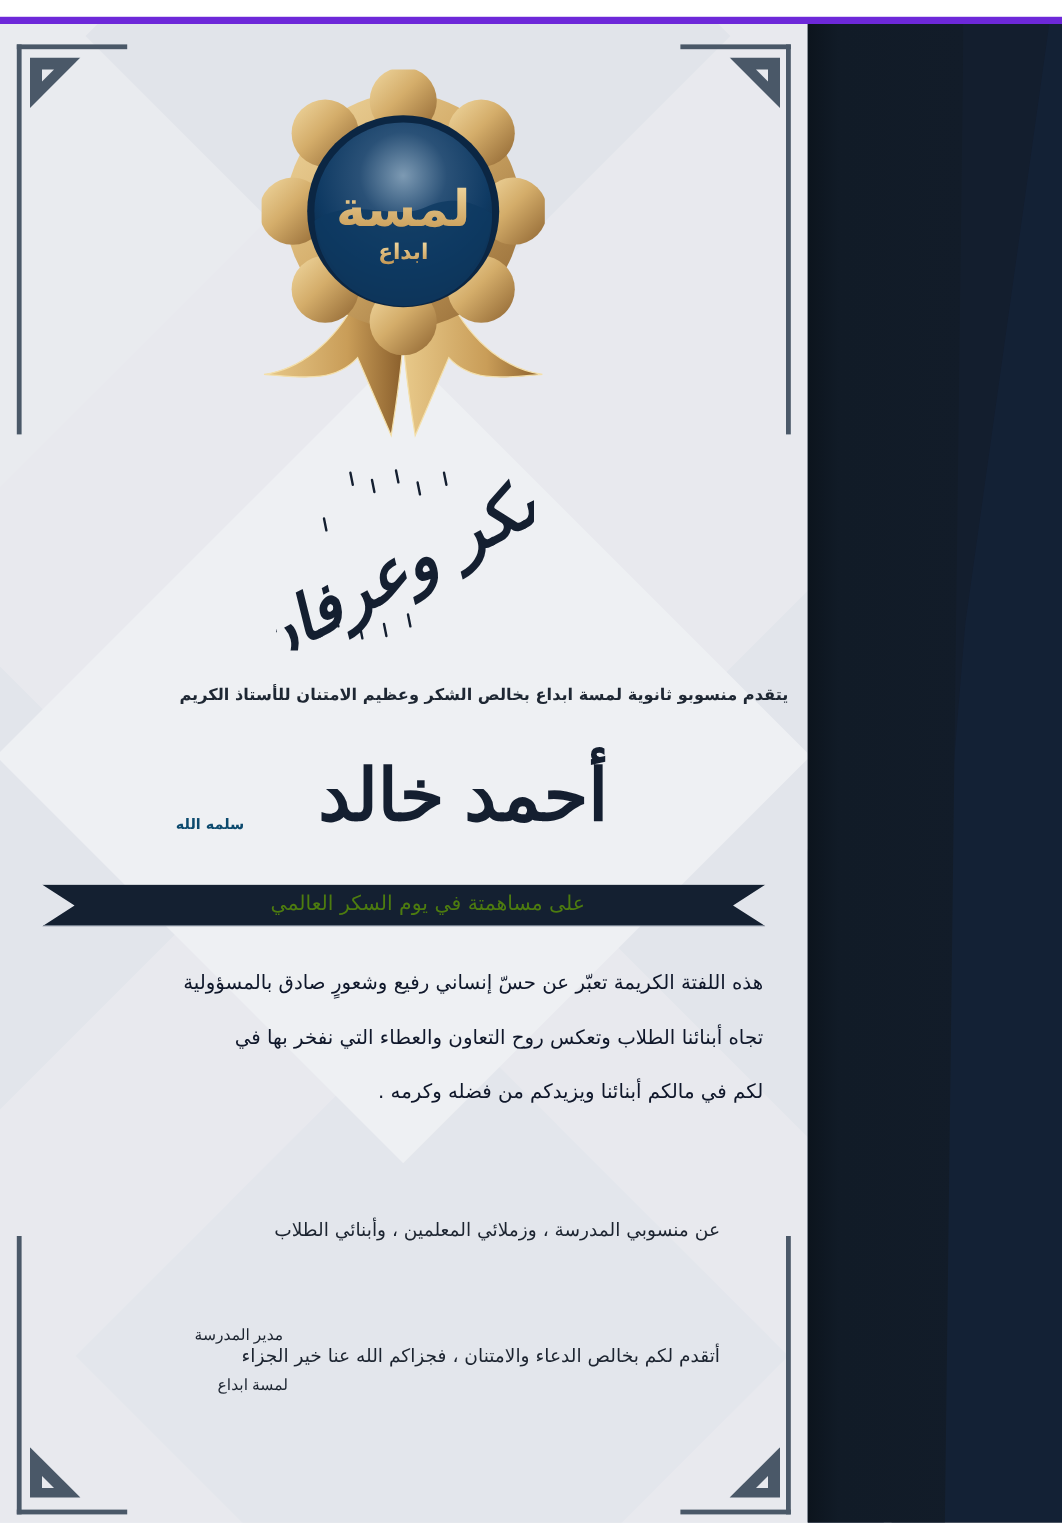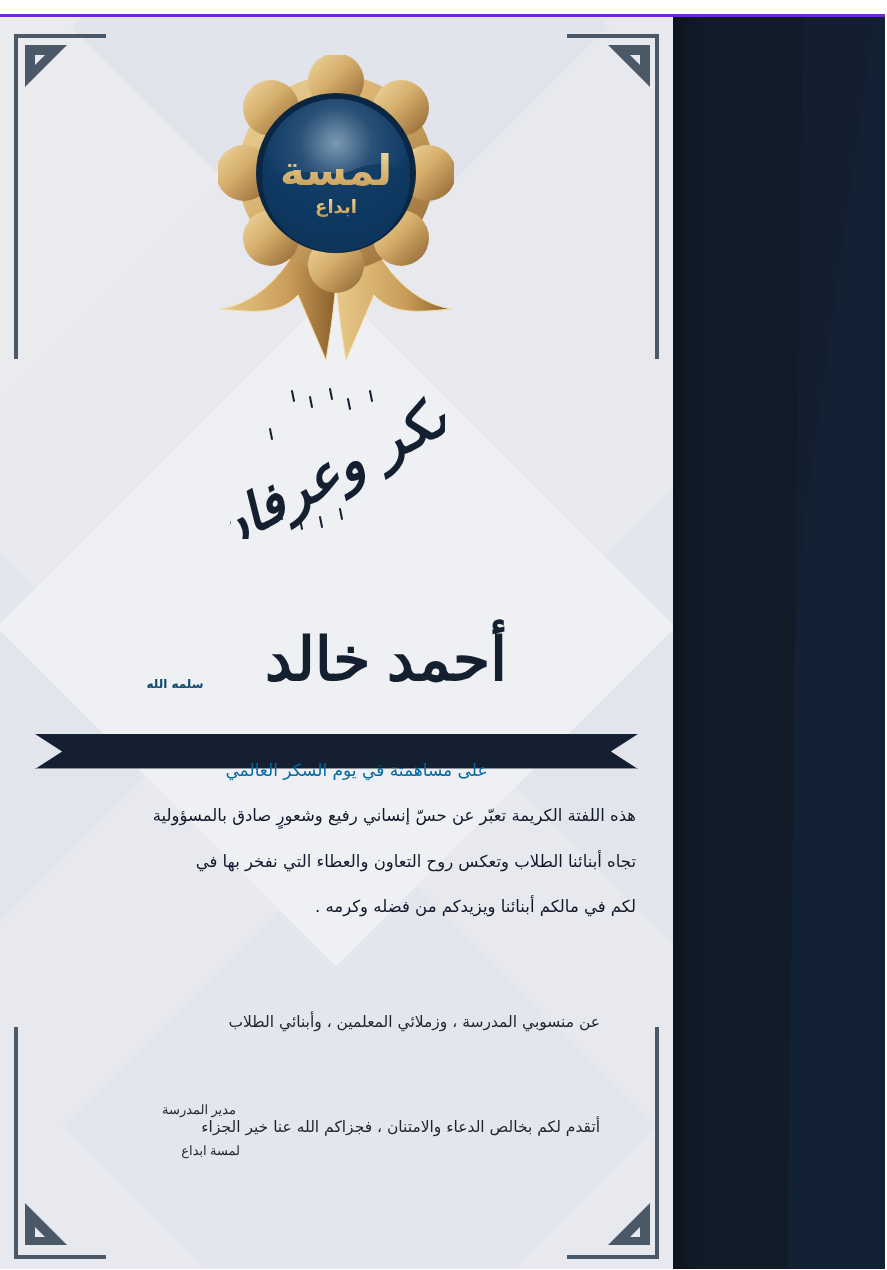--- a/index.html
+++ b/index.html
@@ -1,21 +1,21 @@
 <!DOCTYPE html>
 <html><head>
 <meta charset="utf-8">
 <style>
   * { box-sizing: border-box; margin: 0; padding: 0; }
   html, body { width: 887px; height: 1270px; background: #ffffff; overflow: hidden; }
   body { position: relative; font-family: "DejaVu Sans", sans-serif; }
 
   .page {
     position: absolute; left: 0; top: 14px; width: 885px; height: 1255px;
-    border-top: 3px solid #6d28d9;
+    border-top: 6px solid #6d28d9;
     background: #e6e8ee;
     overflow: hidden;
   }
   .light-panel {
     position: absolute; left: 0; top: 0; width: 673px; height: 100%;
     background: #e8e9ee; overflow: hidden;
   }
   .diamond {
     position: absolute; transform: rotate(45deg);
   }
@@ -86,23 +86,22 @@
   .ribbon {
     position: absolute; left: 35px; top: 717px; width: 603px; height: 35px;
     background: #142031;
     clip-path: polygon(0 0, 100% 0, 95.5% 50%, 100% 100%, 0 100%, 4.5% 50%);
     border-bottom: 1px solid #8b95a2;
   }
   .ribbon-text {
     position: absolute; left: 35px; top: 717px; width: 603px; height: 35px;
     direction: rtl; text-align: center;
     font-family: "DejaVu Sans", sans-serif;
-    font-size: 17px; line-height: 33px; color: #0369a1;
+    font-size: 17px; line-height: 33px; color: #4d7c0f;
     padding-left: 40px;
-    margin-top: 20px;
   }
 
   .body-text {
     position: absolute; left: 40px; top: 776px; width: 596px;
     direction: rtl; text-align: justify; text-align-last: right;
     font-family: "DejaVu Sans", sans-serif;
     font-size: 16.5px; line-height: 45.5px; color: #0f172a;
   }
 
   .closing {
@@ -210,20 +209,21 @@
         <path d="M118,30 l2,10"></path>
           <path d="M140,22 l2,10"></path>
           <path d="M40,60 l2,10"></path>
         <path d="M50,140 l2,10"></path>
           <path d="M70,150 l2,10"></path>
           <path d="M90,148 l2,10"></path>
         <path d="M110,140 l2,10"></path>
       </g>
     </svg>
 
+    <div class="intro">يتقدم منسوبو ثانوية لمسة ابداع بخالص الشكر وعظيم الامتنان للأستاذ الكريم</div>
     <div class="name">أحمد خالد</div>
     <div class="honorific">سلمه الله</div>
 
     <div class="ribbon"></div>
     <div class="ribbon-text">على مساهمتة في يوم السكر العالمي</div>
 
     <div class="body-text">
       <div>هذه اللفتة الكريمة تعبّر عن حسّ إنساني رفيع وشعورٍ صادق بالمسؤولية</div>
       <div>تجاه أبنائنا الطلاب وتعكس روح التعاون والعطاء التي نفخر بها في</div>
       <div>لكم في مالكم أبنائنا ويزيدكم من فضله وكرمه .</div>

